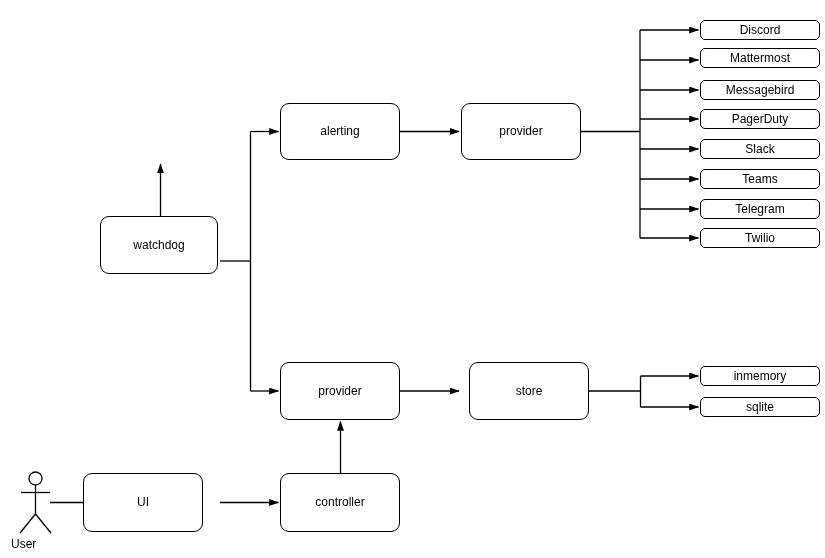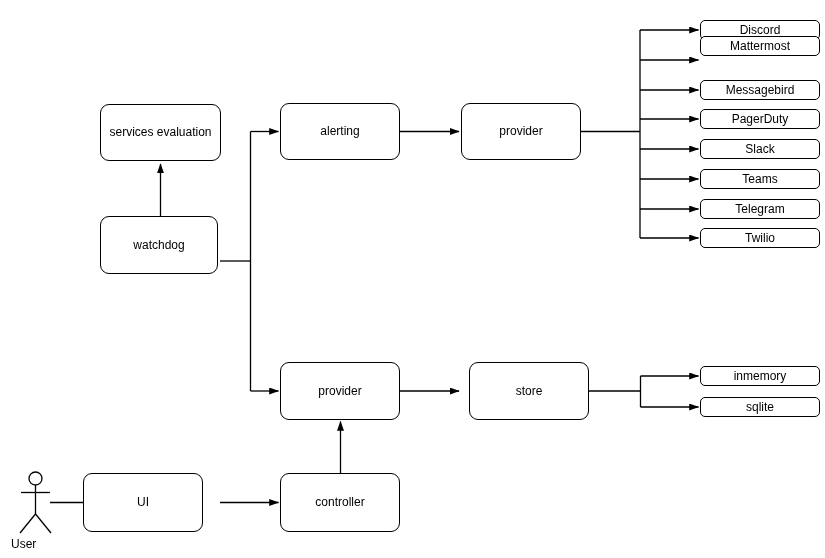--- a/index.html
+++ b/index.html
@@ -69,31 +69,30 @@
       <g>
         <circle cx="35.5" cy="478.5" r="6.5"></circle>
         <path d="M35.5 485 L35.5 514"></path>
         <path d="M21 492.5 L50 492.5"></path>
         <path d="M35.5 514 L20 533"></path>
         <path d="M35.5 514 L51 533"></path>
       </g>
     </g>
   </svg>
 
-  <div class="node" style="left:100px;top:104px;width:121px;height:57px">services evaluation</div>
   <div class="node" style="left:100px;top:216px;width:118px;height:58px">watchdog</div>
   <div class="node" style="left:280px;top:103px;width:120px;height:57px">alerting</div>
   <div class="node" style="left:461px;top:103px;width:120px;height:57px">provider</div>
   <div class="node" style="left:280px;top:362px;width:120px;height:58px">provider</div>
   <div class="node" style="left:469px;top:362px;width:120px;height:58px">store</div>
   <div class="node" style="left:83px;top:473px;width:120px;height:59px">UI</div>
   <div class="node" style="left:280px;top:473px;width:120px;height:59px">controller</div>
 
   <div class="node sm" style="left:700px;top:20px;width:120px;height:20px">Discord</div>
-  <div class="node sm" style="left:700px;top:36px;width:120px;height:20px">Mattermost</div>
+  <div class="node sm" style="left:700px;top:48px;width:120px;height:20px">Mattermost</div>
   <div class="node sm" style="left:700px;top:80px;width:120px;height:20px">Messagebird</div>
   <div class="node sm" style="left:700px;top:109px;width:120px;height:20px">PagerDuty</div>
   <div class="node sm" style="left:700px;top:139px;width:120px;height:20px">Slack</div>
   <div class="node sm" style="left:700px;top:169px;width:120px;height:20px">Teams</div>
   <div class="node sm" style="left:700px;top:199px;width:120px;height:20px">Telegram</div>
   <div class="node sm" style="left:700px;top:228px;width:120px;height:20px">Twilio</div>
 
   <div class="node sm" style="left:700px;top:366px;width:120px;height:20px">inmemory</div>
   <div class="node sm" style="left:700px;top:397px;width:120px;height:20px">sqlite</div>
 

